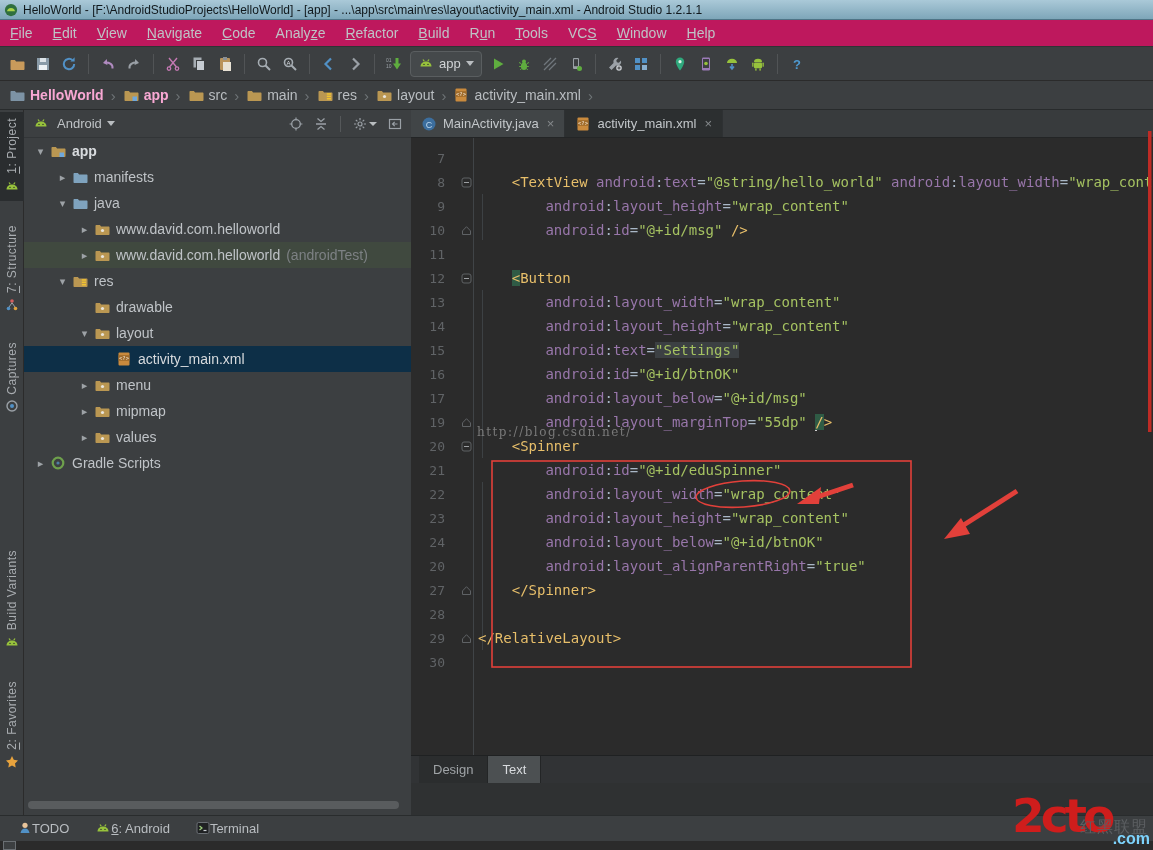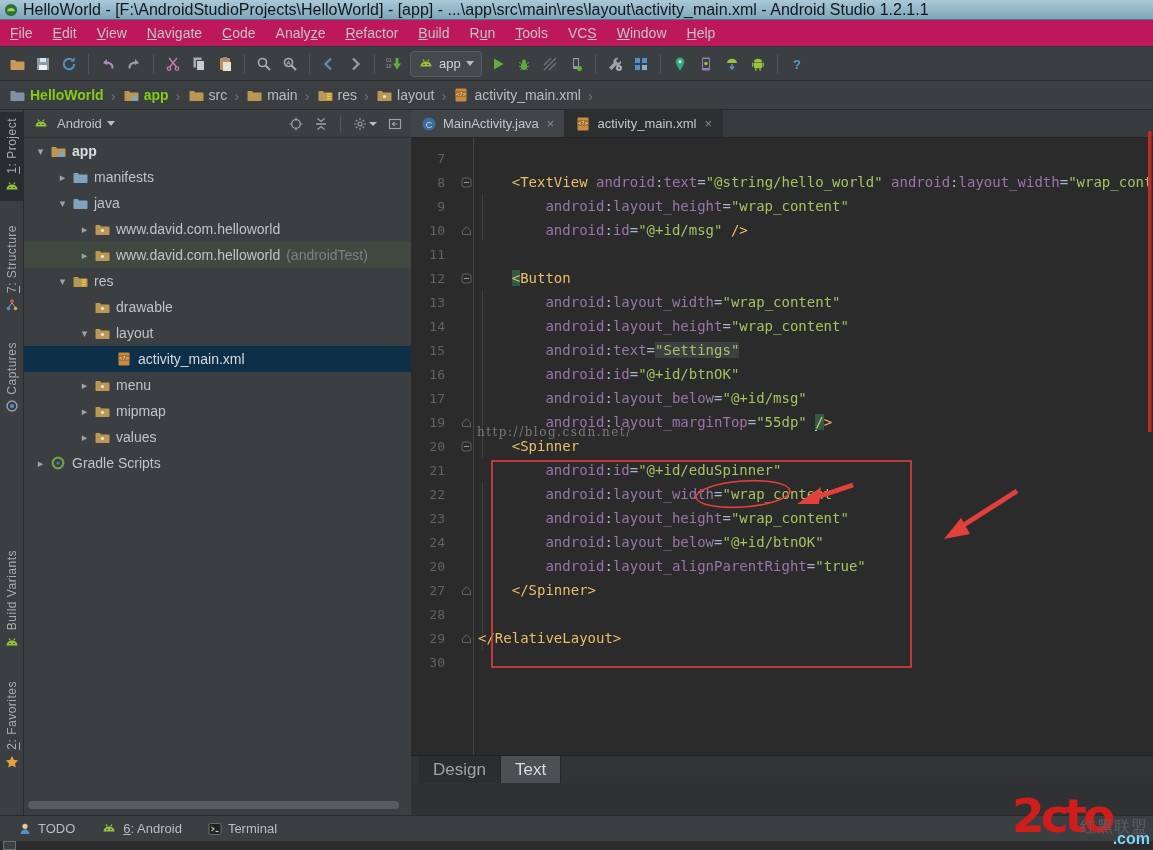--- a/index.html
+++ b/index.html
@@ -2,40 +2,40 @@
 <html><head>
 <meta charset="utf-8">
 <style>
   html,body{margin:0;padding:0;background:#1e1e1e;}
   #app{position:relative;width:1153px;height:850px;overflow:hidden;
        font-family:"Liberation Sans","DejaVu Sans",sans-serif;
        background:#2b2b2b;-webkit-font-smoothing:antialiased;}
   
   #titlebar{position:absolute;left:0;top:0;width:100%;height:20px;
     background:linear-gradient(#aac9d8,#7ea6b9);display:flex;align-items:center;
-    font-size:16px;color:#10181c;border-bottom:1px solid #4f7486;box-sizing:border-box;}
+    font-size:12px;color:#10181c;border-bottom:1px solid #4f7486;box-sizing:border-box;}
   #titlebar .appicon{margin:0 5px 0 4px;display:flex;}
   
   #menubar{position:absolute;left:0;top:20px;width:100%;height:27px;background:#be185d;
     display:flex;align-items:center;color:#bfc3c6;font-size:14px;border-bottom:1px solid #313335;box-sizing:border-box;}
   .mi{padding:0 10px;cursor:default;}
   
   #toolbar{position:absolute;left:0;top:47px;width:100%;height:34px;background:#3c3f41;
     display:flex;align-items:center;padding-left:4px;box-sizing:border-box;border-bottom:1px solid #2b2b2b;}
   .tbtn{width:26px;height:26px;display:flex;align-items:center;justify-content:center;border-radius:3px;}
   .tsep{width:1px;height:20px;background:#515456;margin:0 6px;}
   .runcfg{display:flex;align-items:center;gap:5px;height:24px;padding:0 7px;margin:0 3px;
     border:1px solid #5a5e60;border-radius:4px;background:#45494b;color:#d0d3d5;font-size:13px;}
   .cdn{width:0;height:0;border-left:4px solid transparent;border-right:4px solid transparent;border-top:5px solid #b9bdc0;}
   
   #crumbs{position:absolute;left:0;top:81px;width:100%;height:29px;background:#3c3f41;
     display:flex;align-items:center;color:#b9bdc1;font-size:14px;padding-left:6px;box-sizing:border-box;
     border-bottom:1px solid #282b2c;}
   .crumb{display:flex;align-items:center;gap:5px;padding:0 3px;}
-  .crumb.bold{font-weight:bold;color:#84cc16;}
+  .crumb.bold{font-weight:bold;color:#f9a8d4;}
   .crumb-sep{color:#6f7477;padding:0 4px;font-size:15px;}
   
   #main{position:absolute;left:0;top:110px;width:100%;height:705px;}
   
   #stripe-left{position:absolute;left:0;top:0;width:24px;height:705px;background:#3c3f41;border-right:1px solid #2b2b2b;box-sizing:border-box;}
   .stripe-group{position:absolute;left:0;width:24px;display:flex;flex-direction:column;align-items:center;gap:18px;}
   #stripe-top{top:2px;} #stripe-bottom{bottom:40px;}
   .stripe-btn{display:flex;flex-direction:column;align-items:center;gap:5px;padding:6px 0;width:24px;}
   .stripe-btn.active{background:#2a2d2f;}
   .stripe-label{writing-mode:vertical-rl;transform:rotate(180deg);font-size:12px;color:#a9adb1;letter-spacing:.5px;}
@@ -70,27 +70,27 @@
   .ct{white-space:pre;font-size:14px;color:#a9b7c6;}
   .seg-pl{color:#a9b7c6;} .seg-tag{color:#e8bf6a;} .seg-attr{color:#9876aa;}
   .seg-val{color:#a5c261;} .seg-hlval{color:#a5c261;background:#3c4043;}
   .seg-hltag{color:#e8bf6a;background:#2f5b45;}
   .caret{display:inline-block;width:2px;height:16px;background:#d0d0d0;vertical-align:middle;margin-right:-2px;}
   #gutter-line{position:absolute;left:62px;top:0;bottom:0;width:1px;background:#404447;}
   .iguide{position:absolute;width:1px;background:#3d4144;left:71px;}
   #editor-watermark{position:absolute;left:66px;top:287px;z-index:6;color:rgba(135,135,135,.85);
     font-family:"DejaVu Serif","Liberation Serif",serif;font-size:12px;letter-spacing:1.5px;pointer-events:none;}
   #viewtabs{position:absolute;left:0;bottom:32px;width:742px;height:28px;background:#313335;border-top:1px solid #1f2122;display:flex;align-items:stretch;padding-left:8px;box-sizing:border-box;}
-  .vtab{display:flex;align-items:center;padding:0 14px;font-size:17px;color:#9fa3a6;background:#2b2d2e;border-right:1px solid #232526;}
+  .vtab{display:flex;align-items:center;padding:0 14px;font-size:13px;color:#9fa3a6;background:#2b2d2e;border-right:1px solid #232526;}
   .vtab.active{background:#4c5052;color:#d8dbde;}
   #editor-bottom-fill{position:absolute;left:0;bottom:0;width:742px;height:32px;background:#2f3132;}
   
   #statusbar{position:absolute;left:0;top:815px;width:100%;height:26px;background:#3c3f41;border-top:1px solid #292c2d;
     display:flex;align-items:center;color:#b9bdc1;font-size:13px;box-sizing:border-box;padding-left:18px;gap:26px;}
-  .sb-item{display:flex;align-items:center;gap:6px;}
+  .sb-item{display:flex;align-items:flex-start;}
   #bottomstrip{position:absolute;left:0;top:841px;width:100%;height:9px;background:#2b2b2b;}
   #tw-toggle{position:absolute;left:3px;top:841px;width:13px;height:9px;border:1px solid #6a6f73;background:#3c3f41;box-sizing:border-box;}
   
   #anno{position:absolute;left:0;top:0;width:1153px;height:850px;z-index:50;pointer-events:none;}
   #logo{position:absolute;left:1012px;top:800px;width:138px;height:48px;z-index:60;}
   #logo .big{position:absolute;left:0;top:-12px;font-size:47px;font-weight:900;color:#cf1d1c;letter-spacing:-4px;font-family:"DejaVu Sans",sans-serif;}
   #logo .cn{position:absolute;right:2px;top:17px;font-size:16px;color:#5c5f62;letter-spacing:1px;}
   #logo .com{position:absolute;right:0;bottom:0;font-size:16px;font-weight:bold;color:#7dd3fc;}
   svg{display:block;}
 </style>

